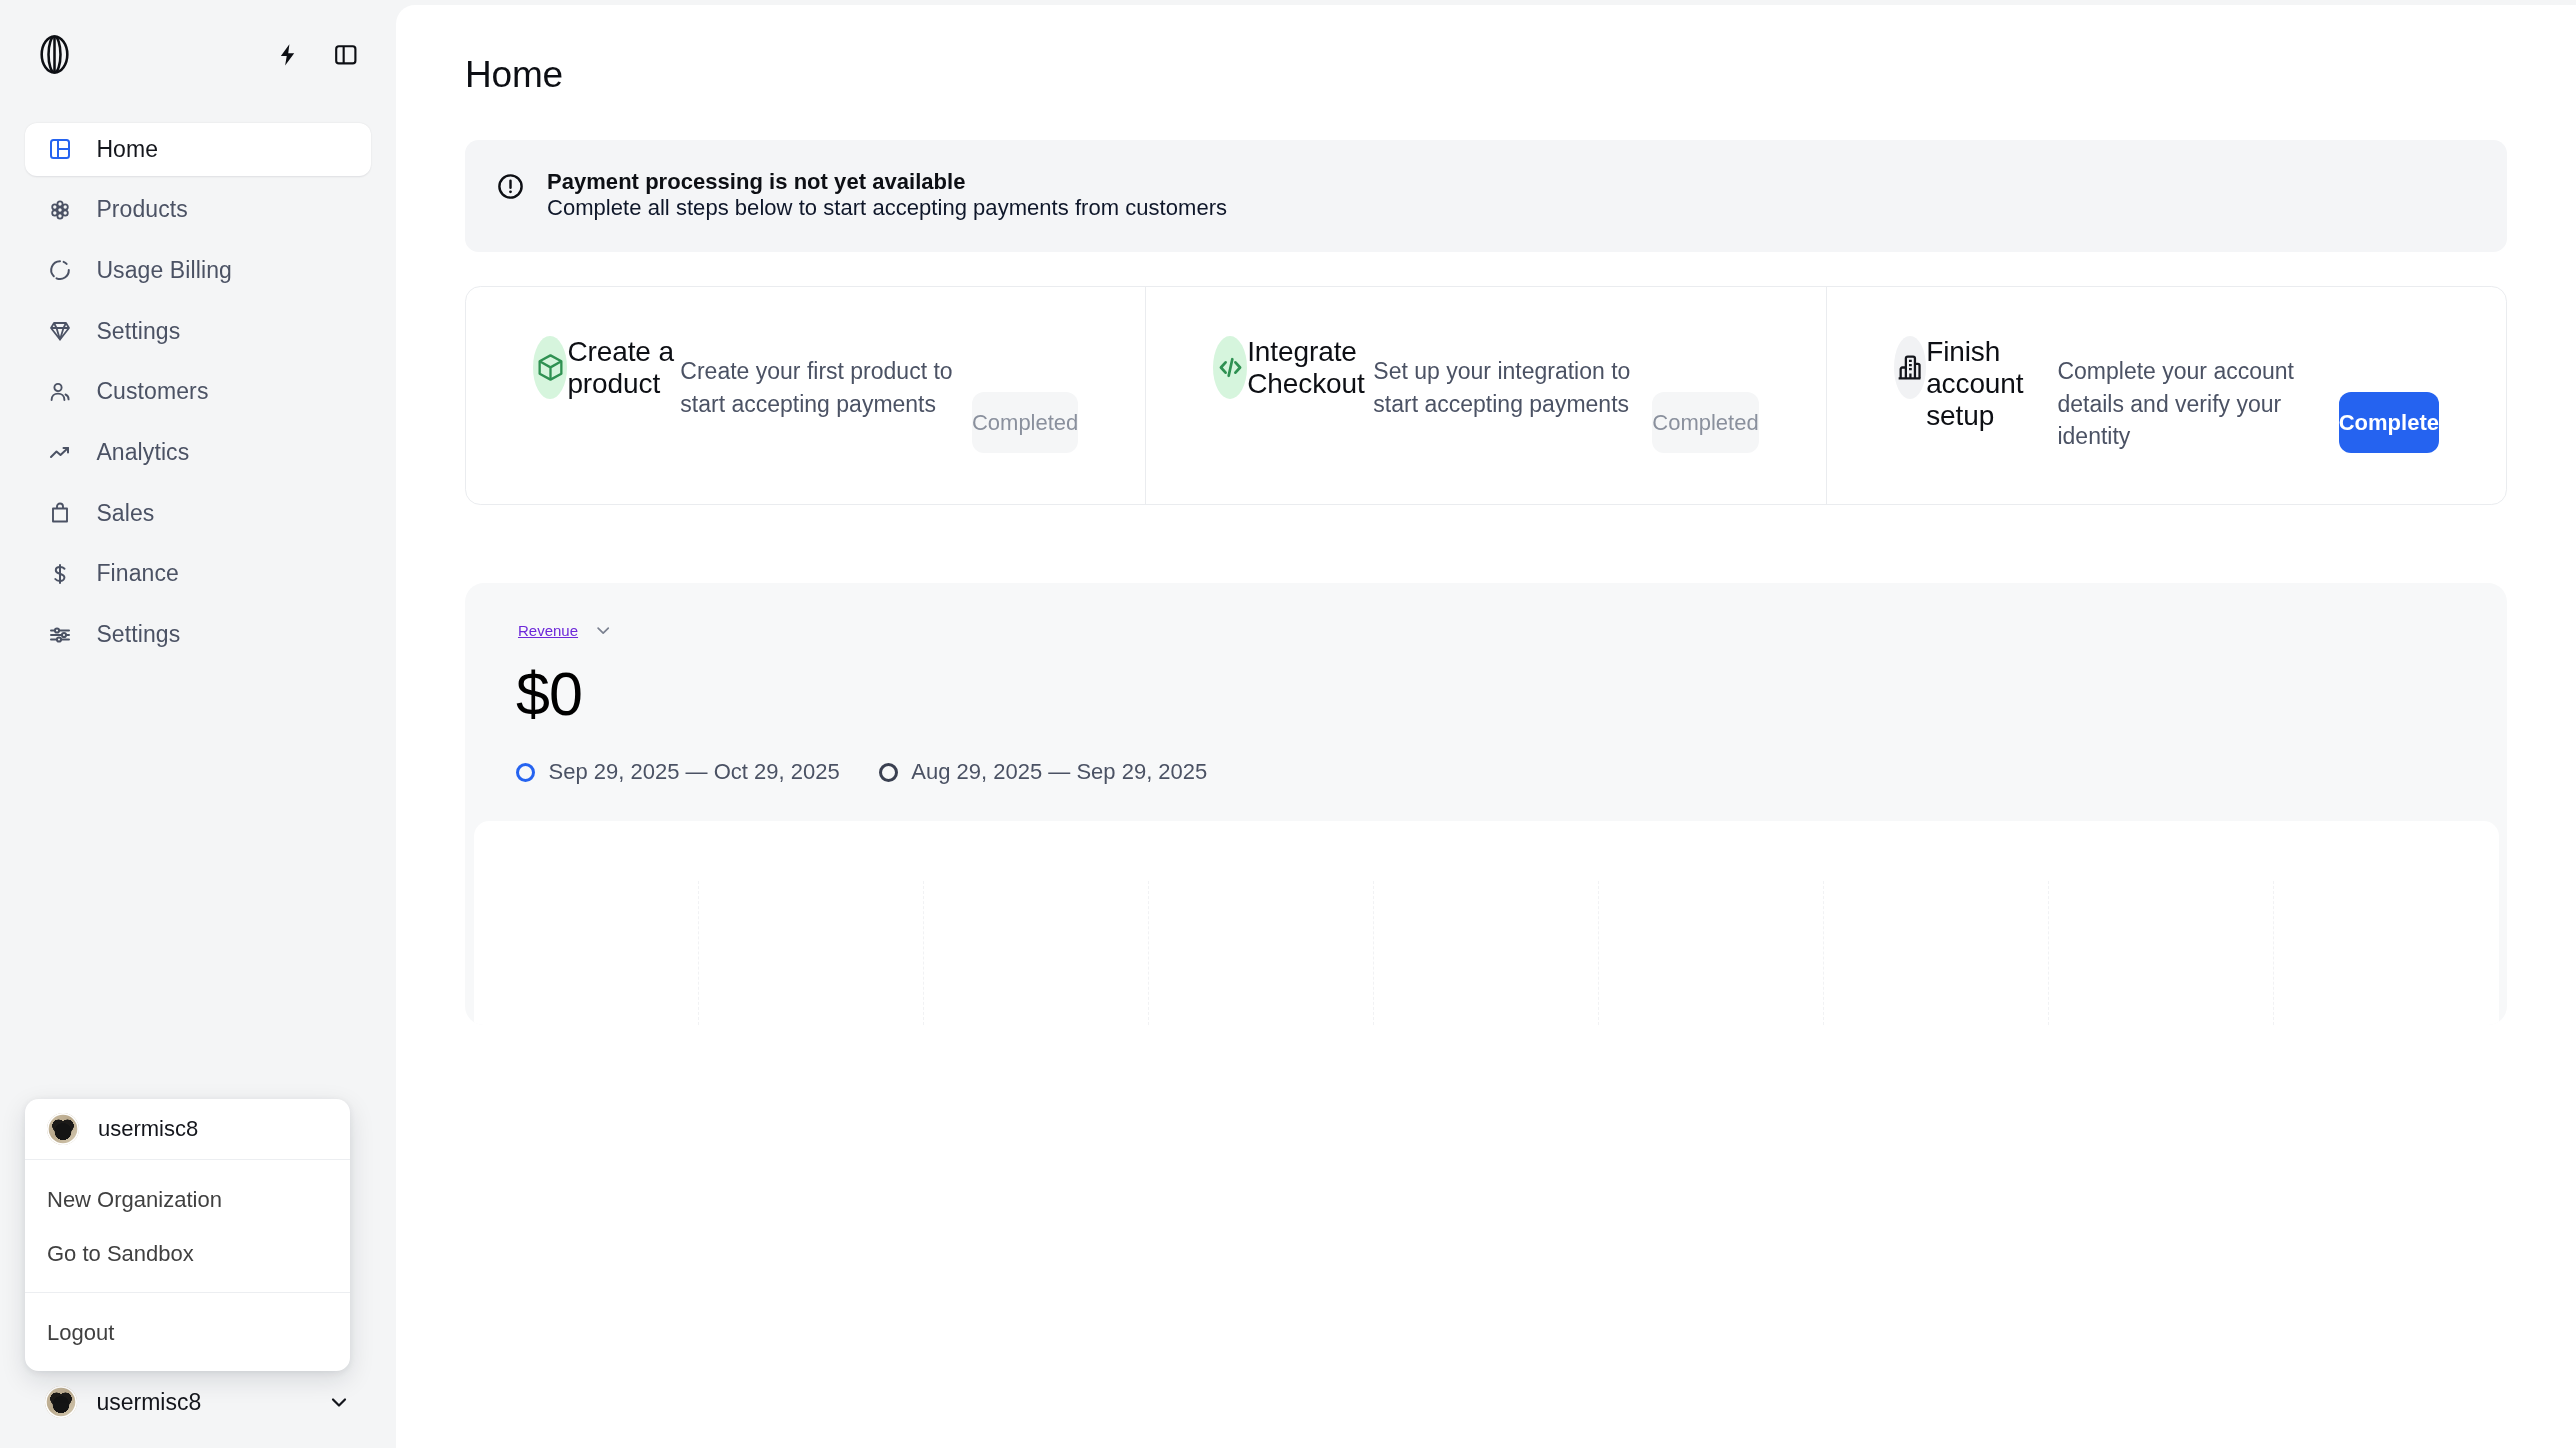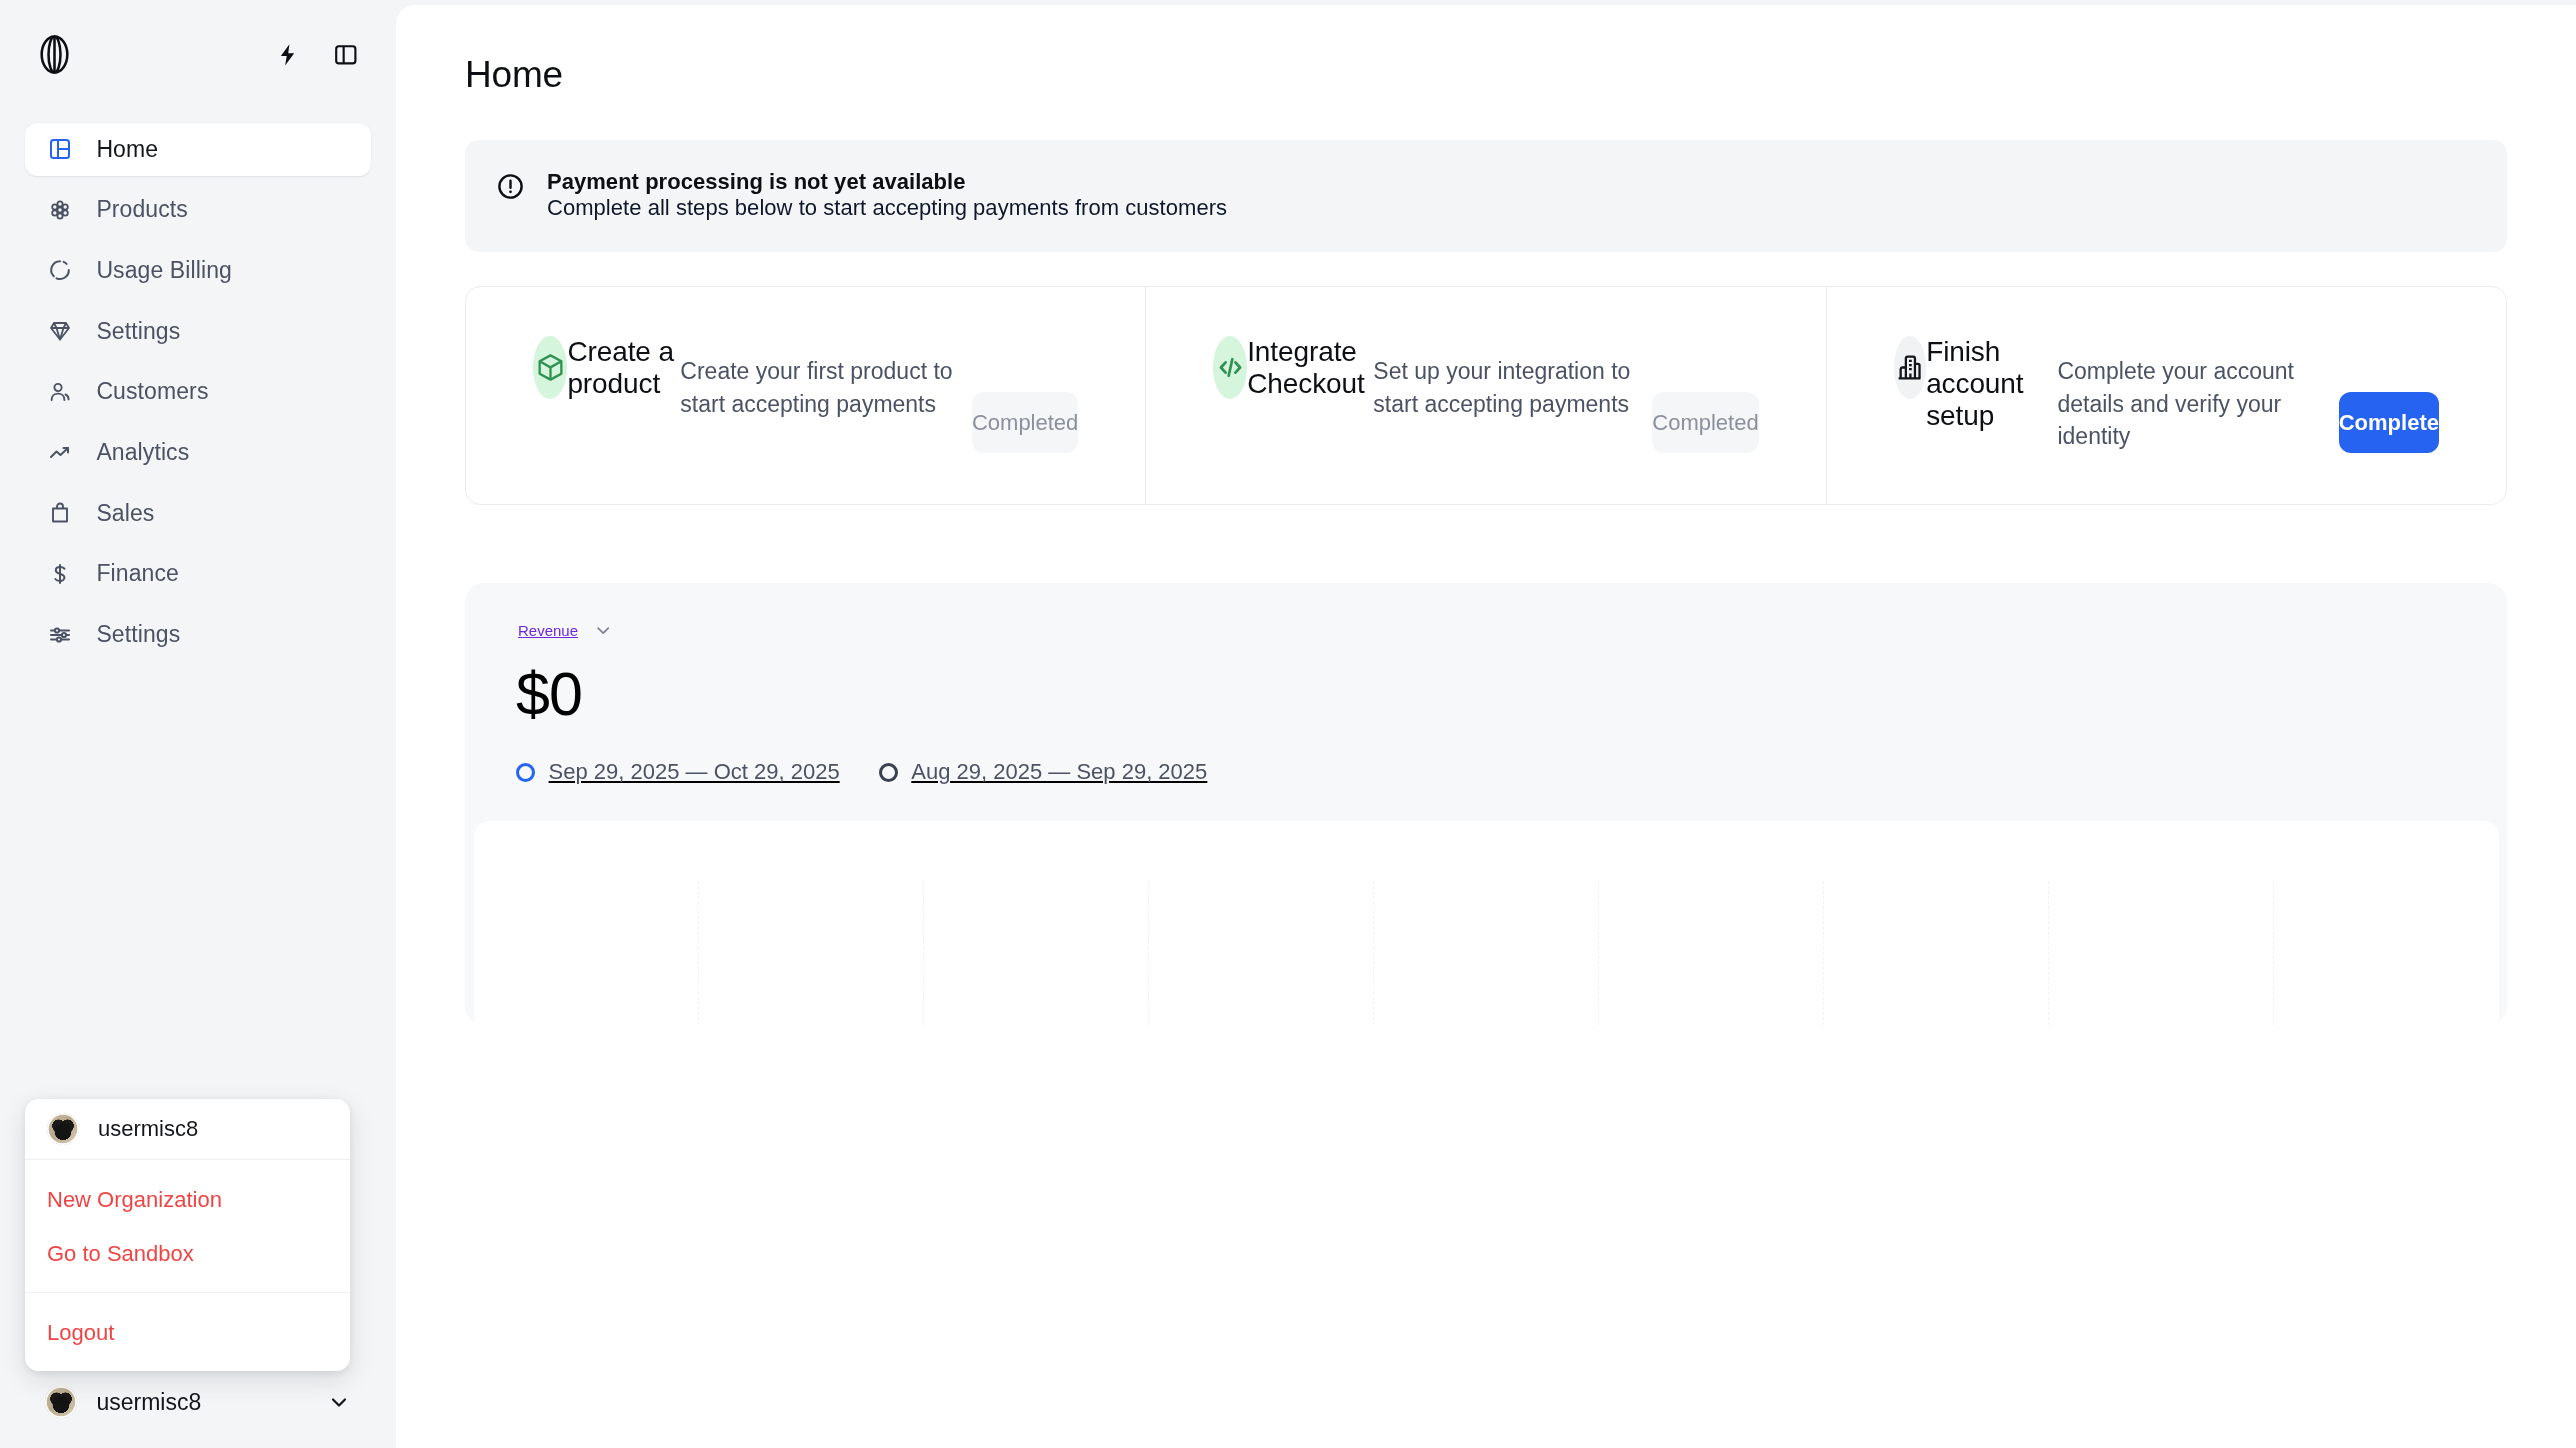--- a/index.html
+++ b/index.html
@@ -79,21 +79,21 @@
   .user-menu-header {
     display: flex; align-items: center;
     padding: 13.6px 22px;
     height: 61px;
     border-bottom: 0.9px solid #eceef1;
   }
   .user-menu-header .uname { font-size: 22px; color: #14161c; margin-left: 19px; }
   .menu-group { padding: 12px 0; }
   .menu-group + .menu-group { border-top: 0.9px solid #eceef1; }
   .menu-item {
-    font-size: 22px; color: #ef4444;
+    font-size: 22px; color: #404040;
     padding: 8.5px 22px;
     cursor: pointer;
     line-height: 37px;
   }
 
   .user-row {
     display: flex; align-items: center;
     height: 61px;
     padding: 0 20.4px;
     border-radius: 12px;
@@ -218,21 +218,20 @@
   .rev-select .chev { margin-left: 15.3px; color: #7b8190; display: flex; }
   .rev-amount {
     font-size: 61px; color: #000000;
     margin: 24px 0 0 51px;
     letter-spacing: -0.9px;
     line-height: 1;
   }
   .rev-legend {
     display: flex; align-items: center;
     margin: 34px 0 0 51px;
-    text-decoration: underline;
   }
   .legend-item { display: flex; align-items: center; margin-right: 39px; }
   .legend-dot {
     width: 19px; height: 19px; border-radius: 50%;
     border: 3.4px solid #2563f0; box-sizing: border-box;
     flex: 0 0 19px;
   }
   .legend-dot.dark { border-color: #3a4051; }
   .legend-text { font-size: 22px; color: #4b5264; margin-left: 13.6px; }
 

